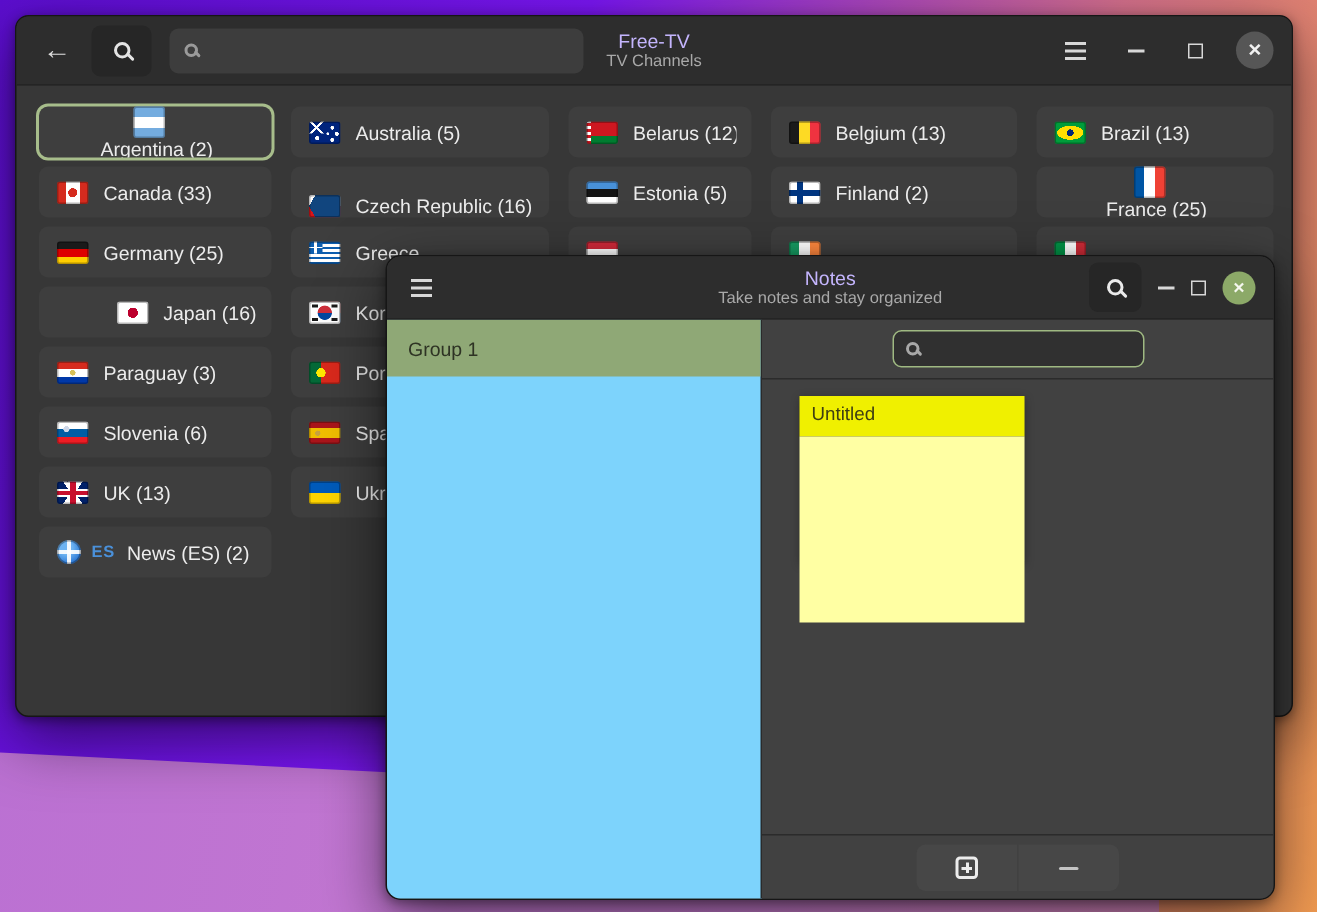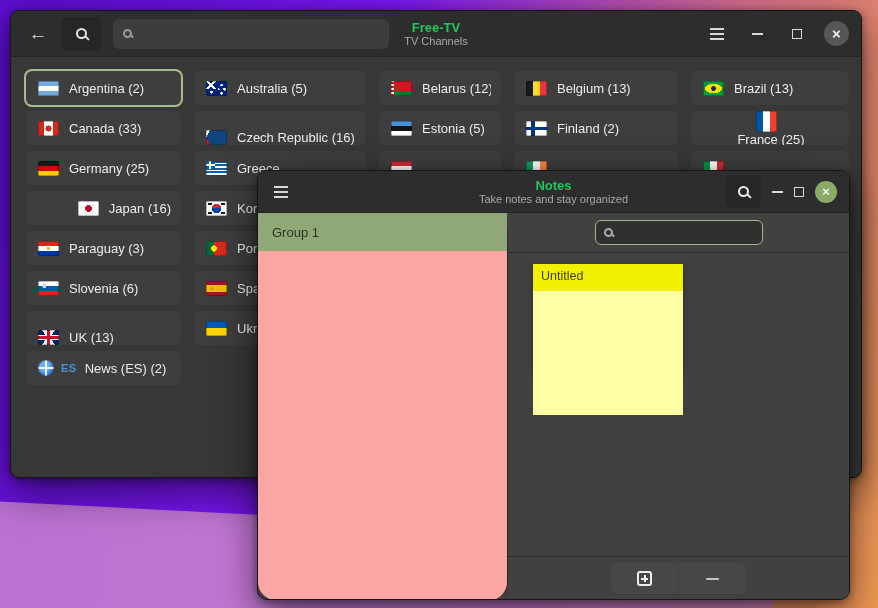--- a/index.html
+++ b/index.html
@@ -12,21 +12,21 @@
                var(--bg-pink,#d4708c) 72%, var(--bg-orange,#f09a50) 100%); }
   .bg-wedge { position:absolute; inset:0;
     background:linear-gradient(100deg, var(--bg-orchid,#b96fd3) 0%, #c77bd0 60%, #d887b0 100%);
     clip-path:polygon(0 82.5%, 88% 89%, 88% 100%, 0 100%); }
 
   
   .window { position:absolute; border:1px solid #161616; border-radius:9px; overflow:hidden;
             box-shadow:0 14px 42px rgba(0,0,0,.55), 0 2px 8px rgba(0,0,0,.4); }
   .titlebar { display:flex; align-items:center; background:#2d2d2d; border-bottom:1px solid #242424; position:relative; }
   .title-center { position:absolute; left:50%; top:50%; transform:translate(-50%,-50%); text-align:center; pointer-events:none; }
-  .title-main { font-size:13px; font-weight:bold; color:#22c55e; line-height:15px; }
+  .title-main { font-size:13px; font-weight:normal; color:#c4b5fd; line-height:15px; }
   .title-sub { font-size:11px; color:#a9a9a9; line-height:13px; }
   .icon-btn { display:flex; align-items:center; justify-content:center; background:transparent; border:none;
               color:#d8d8d8; cursor:pointer; }
   .bars { width:14px; height:2px; background:currentColor; box-shadow:0 -5px 0 currentColor, 0 5px 0 currentColor; }
   .minbar { width:11px; height:2px; background:currentColor; }
   .maxbox { width:10px; height:10px; border:1.5px solid currentColor; }
   .circle-btn { width:25px; height:25px; border-radius:50%; border:none; display:flex; align-items:center;
                 justify-content:center; font-size:15px; font-weight:bold; cursor:pointer; }
   .mag { display:inline-block; width:11px; height:11px; border:2px solid currentColor; border-radius:50%; position:relative; }
   .mag::after { content:""; position:absolute; width:6px; height:2px; background:currentColor;
@@ -64,21 +64,21 @@
   .es-prefix { color:#4a90d9; font-weight:bold; font-size:11px; margin-right:8px; letter-spacing:.5px; }
 
   
   #notes { left:257px; top:170px; width:593px; height:430px; background:#3f3f3f; z-index:2; border-radius:10px; }
   #notes .titlebar { height:42px; padding:0 12px 0 16px; }
   .notes-controls { margin-left:auto; display:flex; align-items:center; gap:11px; }
   .notes-search-btn { width:35px; height:33px; background:#262626; border-radius:6px; color:#eaeaea; }
   .close-green { width:22px; height:22px; background:var(--close-green,#8ca968); color:#f4f7ee; font-size:13px; }
 
   .notes-body { display:flex; height:387px; }
-  .notes-sidebar { width:250px; background:#fca5a5; border-right:1px solid #2a2a2a;border-radius:18px; }
+  .notes-sidebar { width:250px; background:#7dd3fc; border-right:1px solid #2a2a2a; }
   .group-item { height:38px; display:flex; align-items:center; padding-left:14px;
                 background:var(--accent-green,#8fa876); color:#2e3324; font-size:13px; cursor:pointer; }
   .notes-panel { flex:1; display:flex; flex-direction:column; background:#414141; }
   .panel-search { height:40px; display:flex; align-items:center; justify-content:center; border-bottom:1px solid #2b2b2b; }
   .panel-entry { display:flex; align-items:center; gap:7px; width:168px; height:25px; background:#303030;
                  border:1px solid var(--entry-border,#9fb982); border-radius:6px; padding:0 8px; color:#a8a8a8; }
   .panel-entry input { flex:1; width:100%; background:transparent; border:none; outline:none; color:#e8e8e8; font-size:12px; }
   .notes-canvas { flex:1; position:relative; }
   .sticky-note { position:absolute; left:25px; top:11px; width:150px; height:110px; cursor:pointer;
                  box-shadow:0 2px 6px rgba(0,0,0,.35); }
@@ -121,21 +121,21 @@
       <button class="icon-btn">
         <span class="minbar"></span>
       </button>
       <button class="icon-btn">
         <span class="maxbox"></span>
       </button>
       <button class="circle-btn close-gray">×</button>
     </div>
   </div>
   <div class="country-grid">
-      <button class="country-btn focused" style="grid-area: 1 / 1;">
+      <button class="country-btn focused" style="grid-area: 1 / 1; flex-direction: column;">
         <span class="flag" style="background: linear-gradient(rgb(116, 172, 223) 0px, rgb(116, 172, 223) 33%, rgb(255, 255, 255) 33%, rgb(255, 255, 255) 67%, rgb(116, 172, 223) 67%);"></span>
         <span class="country-label">Argentina (2)</span>
       </button>
       <button class="country-btn" style="grid-area: 1 / 2;">
         <span class="flag" style="background: radial-gradient(circle at 74% 28%, rgb(255, 255, 255) 0px, rgb(255, 255, 255) 6%, transparent 7%), radial-gradient(circle at 60% 55%, rgb(255, 255, 255) 0px, rgb(255, 255, 255) 6%, transparent 7%), radial-gradient(circle at 88% 55%, rgb(255, 255, 255) 0px, rgb(255, 255, 255) 6%, transparent 7%), radial-gradient(circle at 74% 82%, rgb(255, 255, 255) 0px, rgb(255, 255, 255) 6%, transparent 7%), radial-gradient(circle at 26% 74%, rgb(255, 255, 255) 0px, rgb(255, 255, 255) 7%, transparent 8%), linear-gradient(45deg, transparent 44%, rgb(255, 255, 255) 44%, rgb(255, 255, 255) 56%, transparent 56%) 0px 0px / 10px 8px no-repeat, linear-gradient(135deg, transparent 44%, rgb(255, 255, 255) 44%, rgb(255, 255, 255) 56%, transparent 56%) 0px 0px / 10px 8px no-repeat, linear-gradient(rgb(0, 36, 125), rgb(0, 36, 125));"></span>
         <span class="country-label">Australia (5)</span>
       </button>
       <button class="country-btn" style="grid-area: 1 / 3;">
         <span class="flag" style="background: repeating-linear-gradient(0deg, rgb(206, 23, 32) 0px, rgb(206, 23, 32) 2px, rgb(255, 255, 255) 2px, rgb(255, 255, 255) 4px) 0px 0px / 3px 100% no-repeat, linear-gradient(rgb(206, 23, 32) 0px, rgb(206, 23, 32) 65%, rgb(0, 124, 48) 65%);"></span>
         <span class="country-label">Belarus (12)</span>
@@ -205,21 +205,21 @@
         <span class="country-label">Portugal</span>
       </button>
       <button class="country-btn" style="grid-area: 6 / 1;">
         <span class="flag" style="background: radial-gradient(circle at 30% 34%, rgb(207, 216, 232) 0px, rgb(207, 216, 232) 11%, transparent 12%), linear-gradient(rgb(255, 255, 255) 0px, rgb(255, 255, 255) 33%, rgb(0, 93, 164) 33%, rgb(0, 93, 164) 67%, rgb(237, 28, 36) 67%);"></span>
         <span class="country-label">Slovenia (6)</span>
       </button>
       <button class="country-btn" style="grid-area: 6 / 2;">
         <span class="flag" style="background: radial-gradient(circle at 28% 52%, rgb(201, 162, 63) 0px, rgb(201, 162, 63) 10%, transparent 11%), linear-gradient(rgb(170, 21, 27) 0px, rgb(170, 21, 27) 28%, rgb(241, 191, 0) 28%, rgb(241, 191, 0) 72%, rgb(170, 21, 27) 72%);"></span>
         <span class="country-label">Spain</span>
       </button>
-      <button class="country-btn" style="grid-area: 7 / 1; align-items: flex-end;">
+      <button class="country-btn" style="grid-area: 7 / 1;">
         <span class="flag" style="background: linear-gradient(0deg, transparent 0px, transparent 40%, rgb(200, 16, 46) 40%, rgb(200, 16, 46) 60%, transparent 60%), linear-gradient(90deg, transparent 0px, transparent 41%, rgb(200, 16, 46) 41%, rgb(200, 16, 46) 59%, transparent 59%), linear-gradient(0deg, transparent 0px, transparent 32%, rgb(255, 255, 255) 32%, rgb(255, 255, 255) 68%, transparent 68%), linear-gradient(90deg, transparent 0px, transparent 34%, rgb(255, 255, 255) 34%, rgb(255, 255, 255) 66%, transparent 66%), linear-gradient(56deg, transparent 0px, transparent 45%, rgb(255, 255, 255) 45%, rgb(255, 255, 255) 55%, transparent 55%), linear-gradient(-56deg, transparent 0px, transparent 45%, rgb(255, 255, 255) 45%, rgb(255, 255, 255) 55%, transparent 55%), linear-gradient(rgb(1, 33, 105), rgb(1, 33, 105));"></span>
         <span class="country-label">UK (13)</span>
       </button>
       <button class="country-btn" style="grid-area: 7 / 2;">
         <span class="flag" style="background: linear-gradient(rgb(0, 91, 187) 0px, rgb(0, 91, 187) 50%, rgb(255, 213, 0) 50%);"></span>
         <span class="country-label">Ukraine</span>
       </button>
       <button class="country-btn" style="grid-area: 8 / 1;">
         <span class="globe"></span>
         <span class="es-prefix">ES</span>

